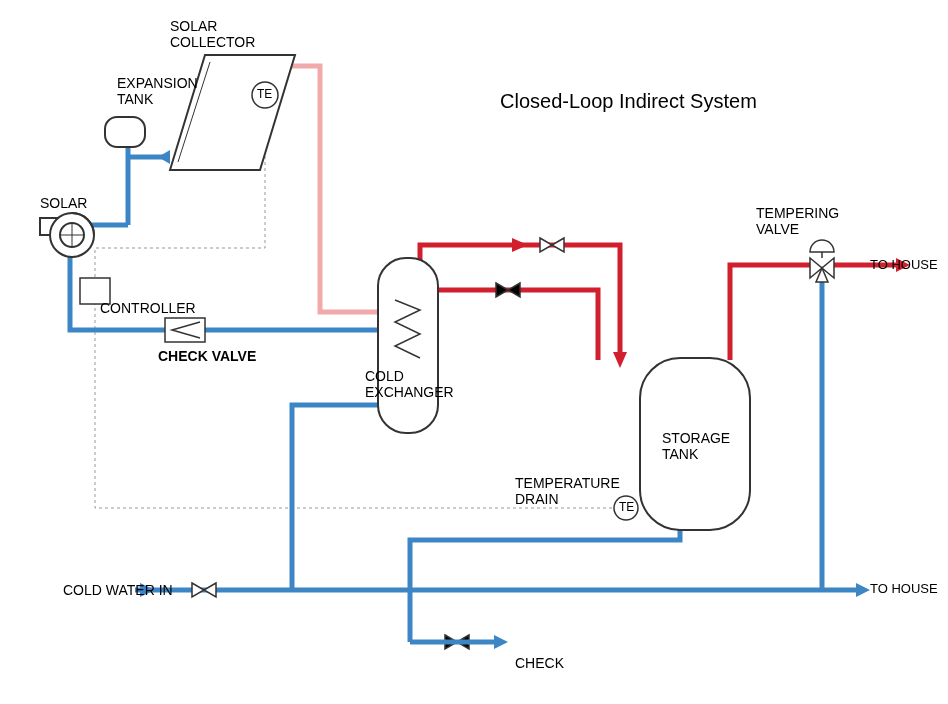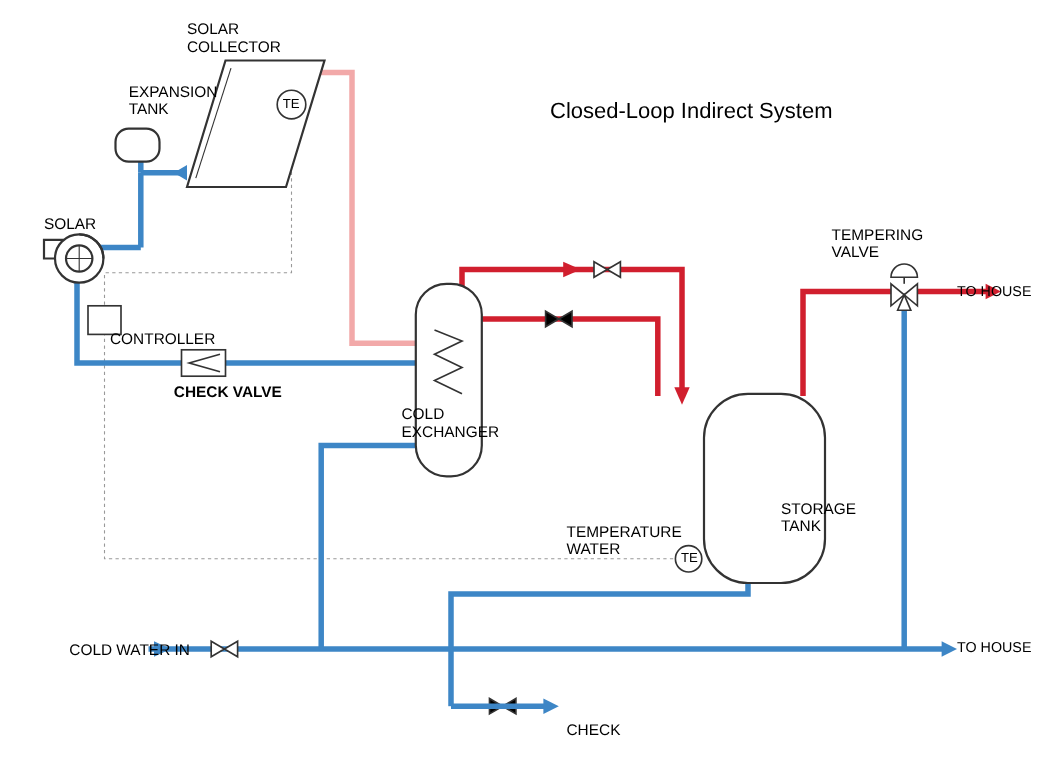--- a/index.html
+++ b/index.html
@@ -138,22 +138,22 @@
 <div class="lbl" style="left:170px;top:18px;">SOLAR
 COLLECTOR</div>
 <div class="lbl" style="left:85px;top:75px;margin-left:32px;">EXPANSION
 TANK</div>
 <div class="lbl" style="left:40px;top:195px;">SOLAR</div>
 <div class="lbl" style="left:100px;top:300px;">CONTROLLER</div>
 <div class="lbl" style="left:158px;top:348px;font-weight:bold;">CHECK VALVE</div>
 <div class="lbl" style="left:365px;top:368px;">COLD
 EXCHANGER</div>
 <div class="lbl" style="left:515px;top:475px;">TEMPERATURE
-WATER</div>
-<div class="lbl" style="left:662px;top:454px;margin-left:48px;">STORAGE
+DRAIN</div>
+<div class="lbl" style="left:662px;top:430px;">STORAGE
 TANK</div>
 <div class="lbl" style="left:756px;top:205px;">TEMPERING
 VALVE</div>
 
 <div class="lbl" style="left:257px;top:88px;font-size:12px;">TE</div>
 <div class="lbl" style="left:619px;top:501px;font-size:12px;">TE</div>
 
 <div class="lbl" style="left:20px;top:582px;margin-left:43px;">COLD WATER IN</div>
 <div class="lbl" style="left:870px;top:258px;font-size:13px;">TO HOUSE</div>
 <div class="lbl" style="left:870px;top:582px;font-size:13px;">TO HOUSE</div>

